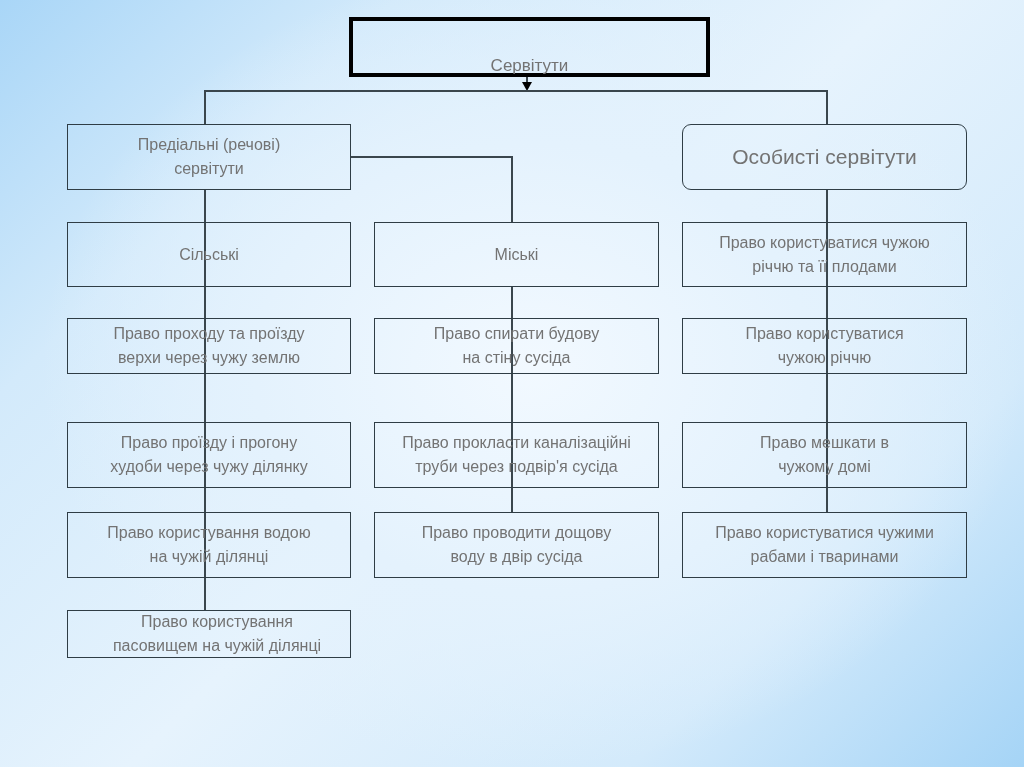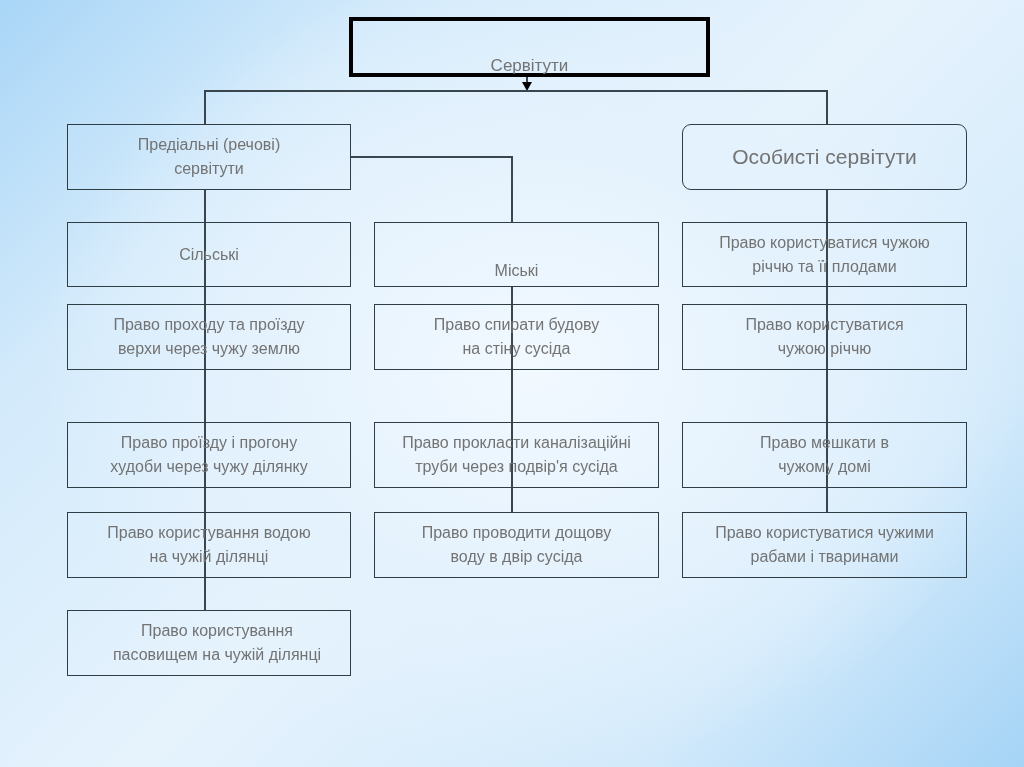--- a/index.html
+++ b/index.html
@@ -22,24 +22,24 @@
     border: 4px solid #000;
     font-size: 17px; line-height: 27px;
     align-items: flex-start; padding-top: 4px;
   }
   .box.big { font-size: 21px; border-radius: 9px; }
   .col-left { left: 67px; width: 284px; }
   .col-mid { left: 374px; width: 285px; }
   .col-right { left: 682px; width: 285px; }
   .r1 { top: 124px; height: 66px; }
   .r2 { top: 222px; height: 65px; }
-  .r3 { top: 304px; height: 66px; }
+  .r3 { top: 318px; height: 56px; }
   .r4 { top: 415px; height: 66px; margin-top: 7px; }
   .r5 { top: 512px; height: 66px; }
-  .r6 { top: 610px; height: 66px; padding-left: 16px; }
+  .r6 { top: 610px; height: 48px; padding-left: 16px; }
   .line { position: absolute; background: #3a464d; }
   .h { height: 2px; }
   .v { width: 2px; }
   .arrow-head {
     position: absolute; width: 0; height: 0;
     border-left: 5px solid transparent; border-right: 5px solid transparent;
     border-top: 9px solid #000;
   }
 </style>
 </head>
@@ -62,21 +62,21 @@
   <div>
     <div>Сервітути</div>
   </div>
 </div>
 
 <div class="box col-left r1">Предіальні (речові)
 сервітути</div>
 <div class="box col-right r1 big">Особисті сервітути</div>
 
 <div class="box col-left r2">Сільські</div>
-<div class="box col-mid r2" style="align-items:flex-start; padding-top:36px;">Міські</div>
+<div class="box col-mid r2" style="align-items:flex-start; padding-top:20px;">Міські</div>
 <div class="box col-right r2">Право користуватися чужою
 річчю та її плодами</div>
 
 <div class="box col-left r3">Право проходу та проїзду
 верхи через чужу землю</div>
 <div class="box col-left r4">Право проїзду і прогону
 худоби через чужу ділянку</div>
 <div class="box col-left r5">Право користування водою
 на чужій      ділянці</div>
 <div class="box col-left r6">Право користування

